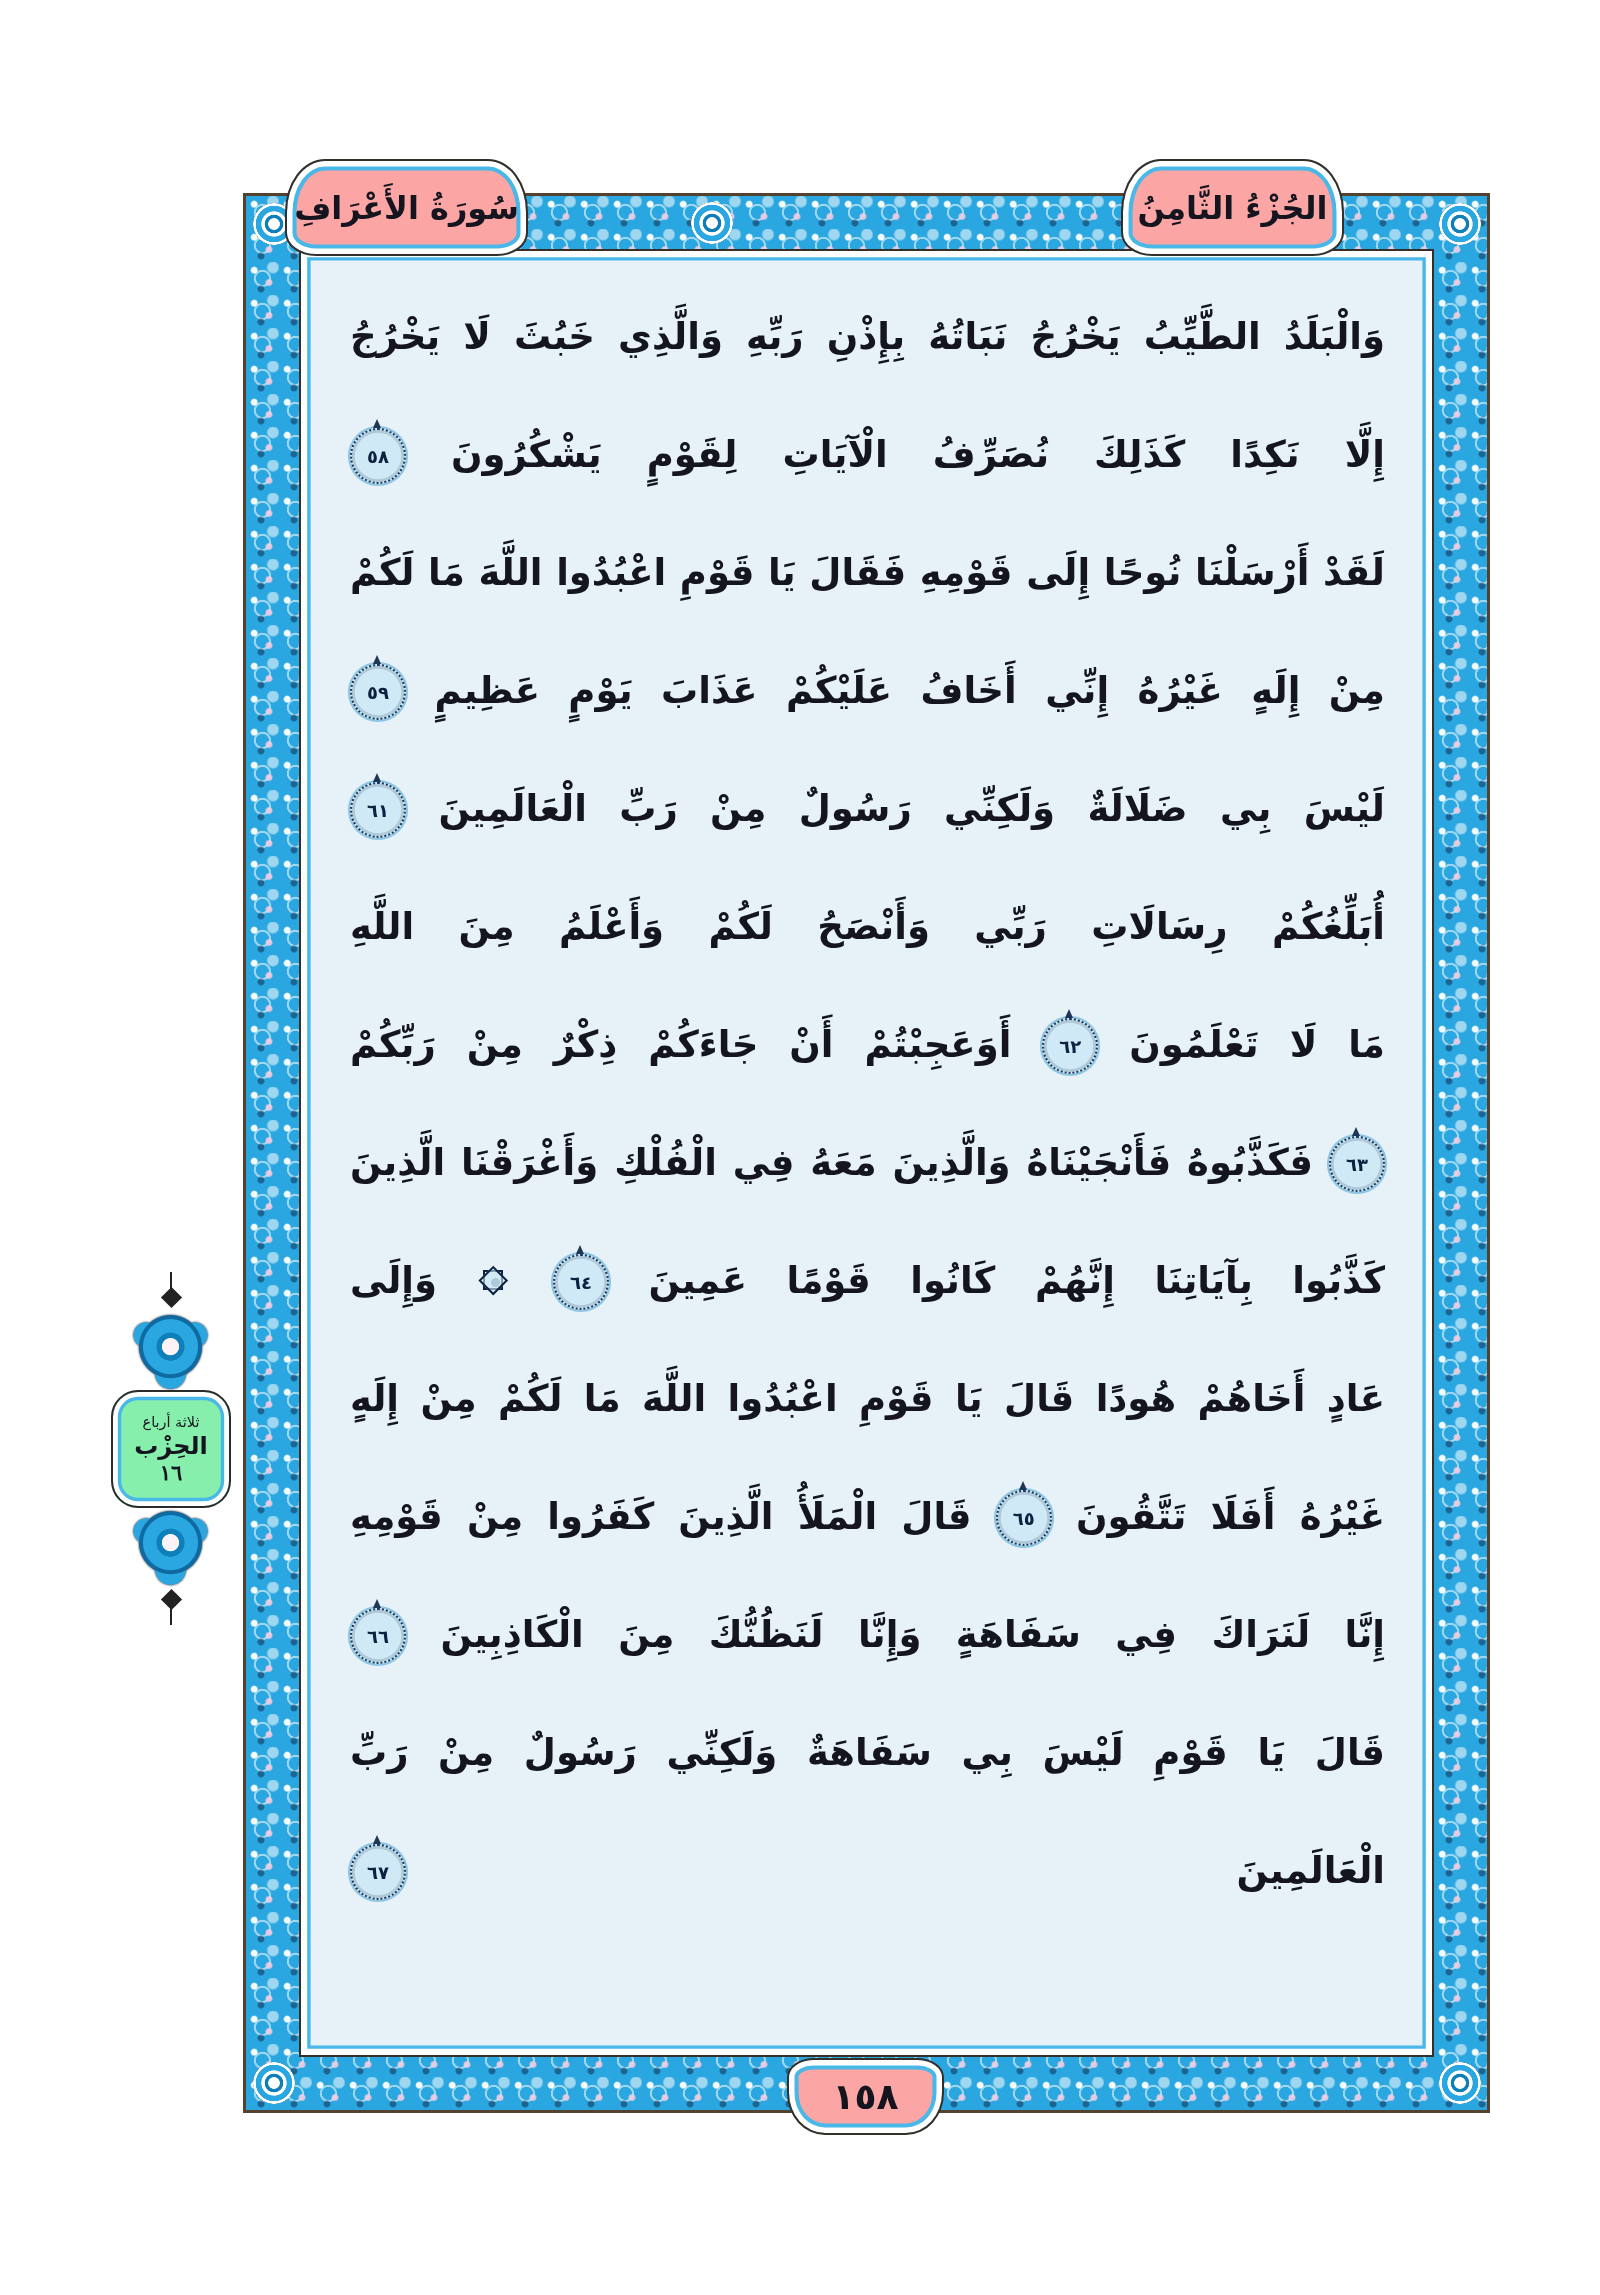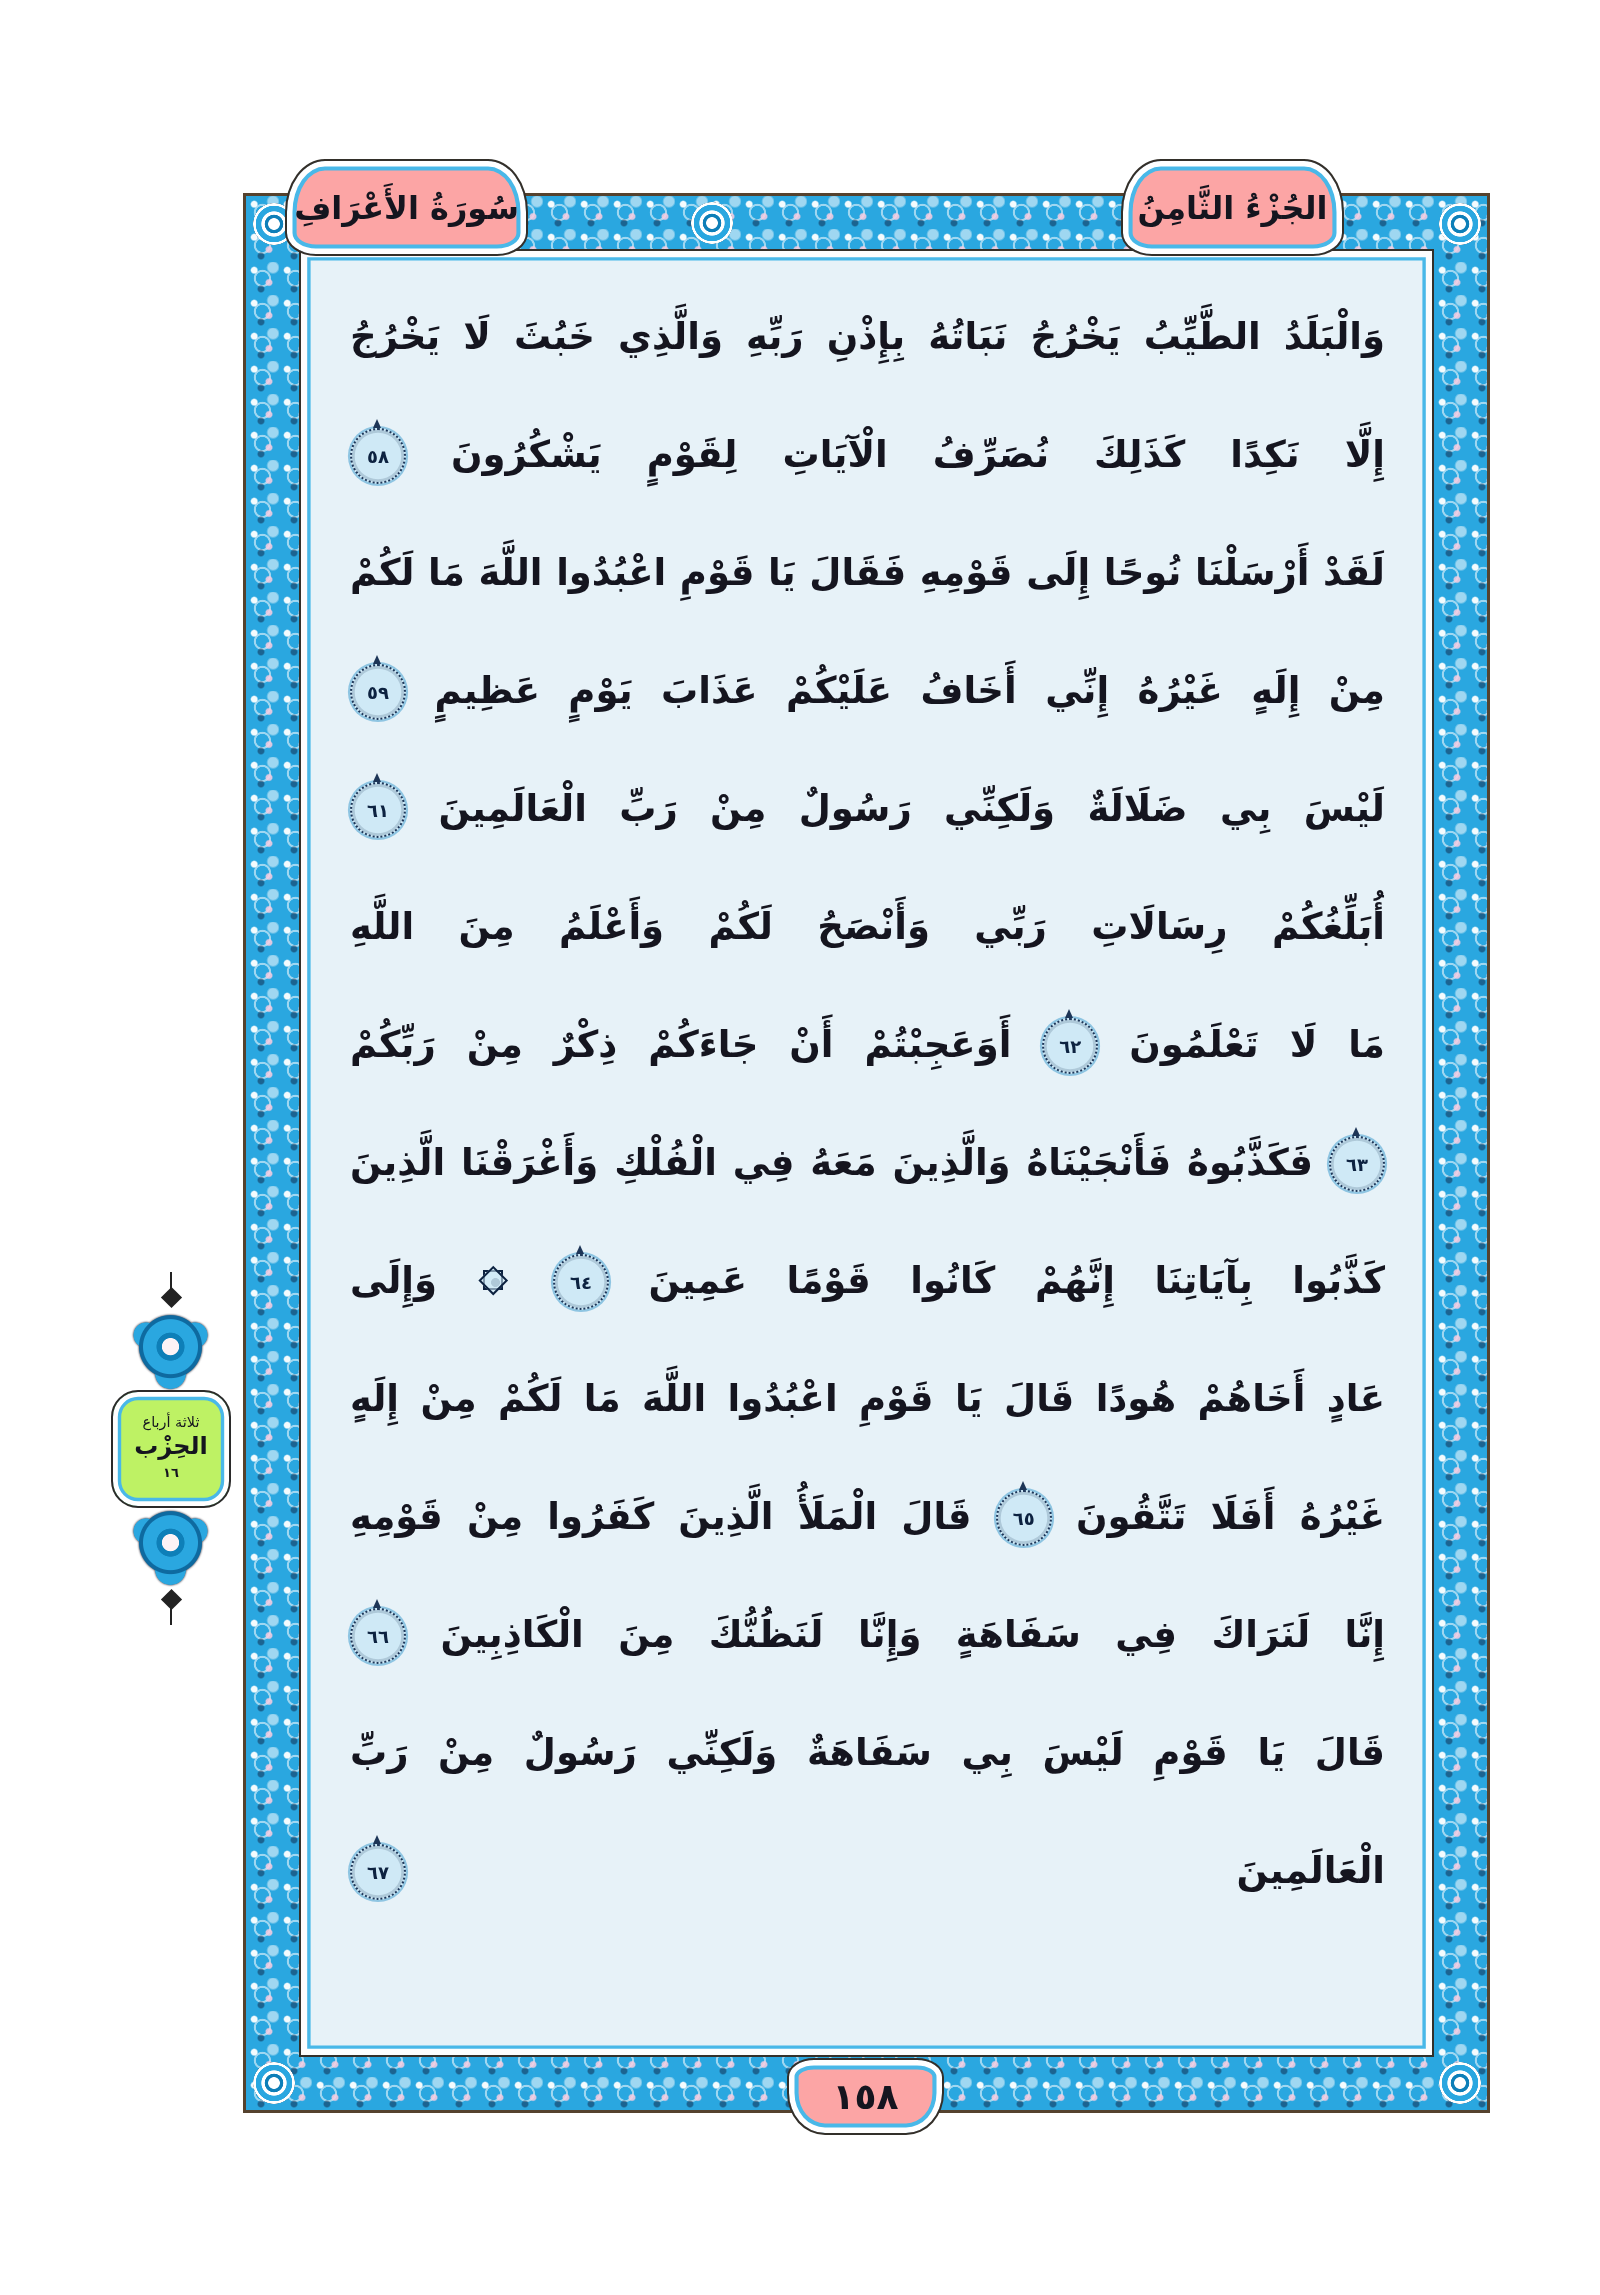--- a/index.html
+++ b/index.html
@@ -103,29 +103,29 @@
     background:
       radial-gradient(circle at 50% 45%, #fdf3f6 0 8.2px, var(--band_dark) 9px 13.7px, var(--band) 14.4px 27px, #0e6aa0 28px 31px, transparent 32px),
       radial-gradient(circle at 22% 30%, var(--band) 0 12.3px, transparent 13px),
       radial-gradient(circle at 78% 30%, var(--band) 0 12.3px, transparent 13px),
       radial-gradient(circle at 50% 80%, var(--band) 0 15px, transparent 15.7px);
     filter:drop-shadow(0 0 1px #112);
   }
   .hizb .knot.t{top:40px;} .hizb .knot.b{bottom:40px;}
   .hizb .body{
     position:absolute;left:50%;top:118px;width:120px;height:118px;margin-left:-60px;
-    box-sizing:border-box;background:#bef264;
+    box-sizing:border-box;background:#86efac;
     border:2.7px solid #2b2b2b;border-radius:27px;
     box-shadow:inset 0 0 0 4.8px #ffffff, inset 0 0 0 8.2px var(--band_light);
     display:flex;flex-direction:column;align-items:center;justify-content:center;
     color:var(--ink);direction:rtl;
   }
   .hizb .body .l1{font-size:14.4px;line-height:18px;}
   .hizb .body .l2{font-size:24px;font-weight:bold;line-height:30px;}
-  .hizb .body .l3{font-size:13px;font-weight:bold;line-height:24.6px;}
+  .hizb .body .l3{font-size:21px;font-weight:bold;line-height:24.6px;font-family:Liberation Serif, serif;}
 </style>
 </head>
 <body>
 
 <div class="frame">
   <div class="rosette" style="left:5.5px;top:5.5px;"></div>
   <div class="rosette" style="right:5.5px;top:5.5px;"></div>
   <div class="rosette" style="left:5.5px;bottom:5.5px;"></div>
   <div class="rosette" style="right:5.5px;bottom:5.5px;"></div>
   <div class="rosette" style="left:444px;top:4.8px;"></div>

